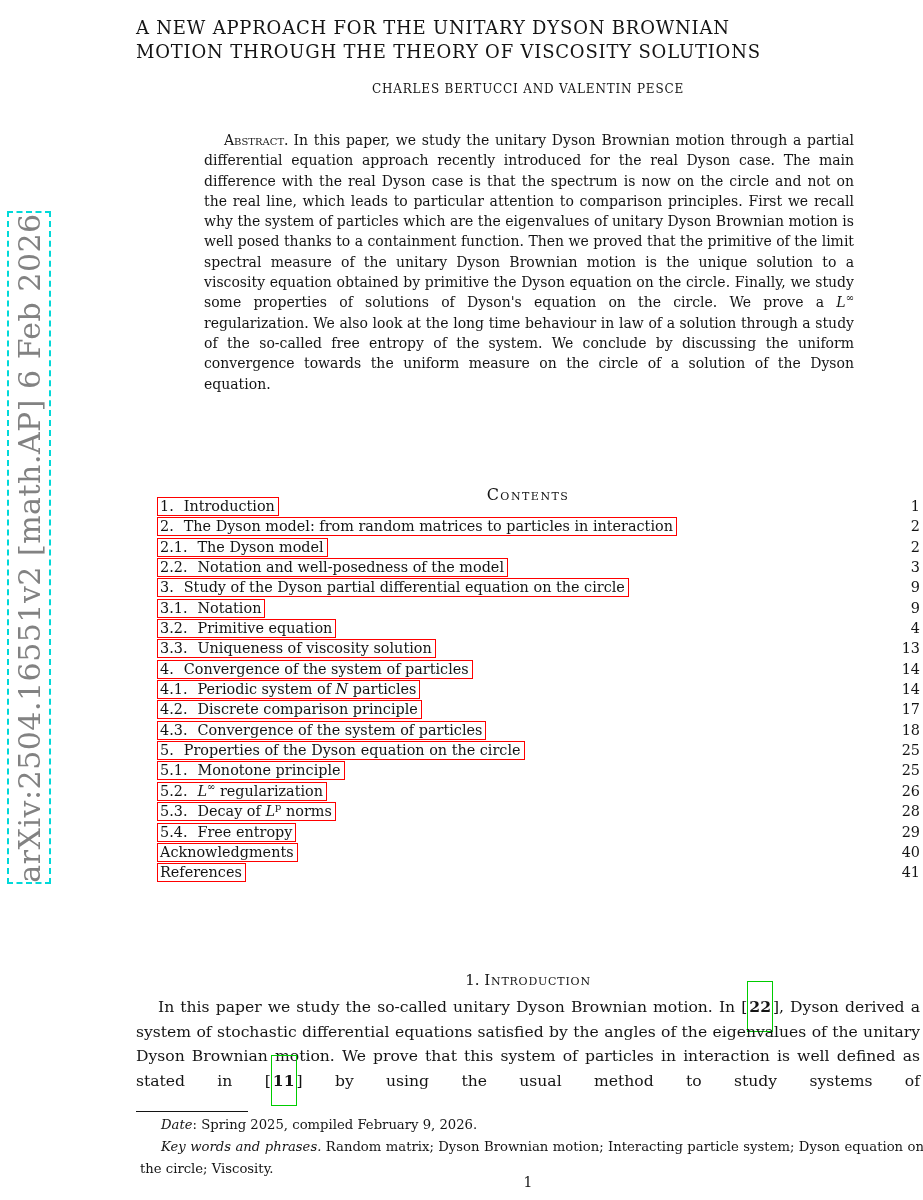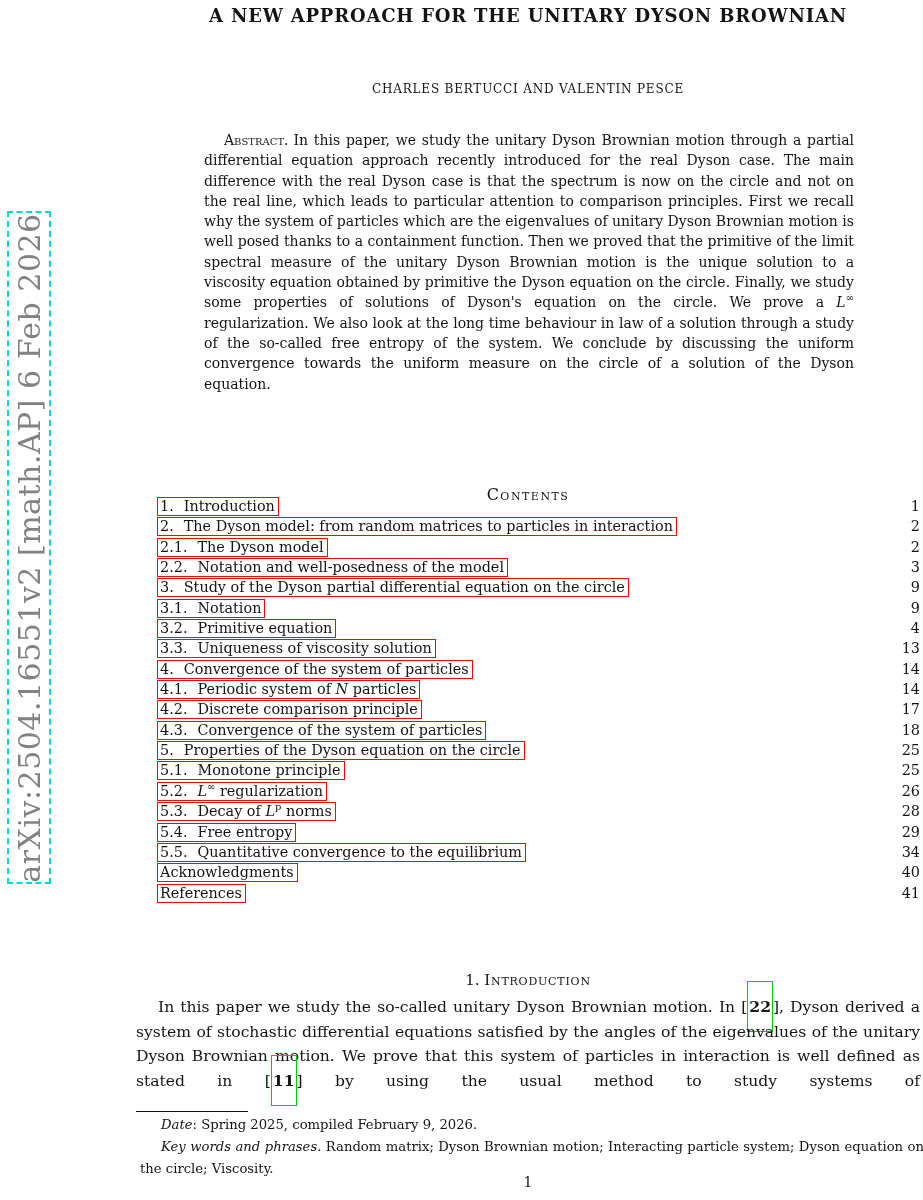--- a/index.html
+++ b/index.html
@@ -1,21 +1,21 @@
 <!DOCTYPE html>
 <html><head>
 <meta charset="utf-8">
 <style>
   html,body{margin:0;padding:0;background:#ffffff;}
   .page{position:relative;width:923px;height:1200px;background:#ffffff;
         font-family:"DejaVu Serif",serif;color:#141414;overflow:hidden;}
 
   
-  .title{position:absolute;top:4px;left:136px;width:784px;margin:0;text-align:center;
-         font-size:18px;font-weight:bold;line-height:23.5px;letter-spacing:0.8px;}
+  .title{position:absolute;top:16px;left:136px;width:784px;margin:0;text-align:left;
+         font-size:18px;font-weight:normal;line-height:23.5px;letter-spacing:0.8px;}
   .authors{position:absolute;top:82px;left:136px;width:784px;text-align:center;
            font-size:12px;letter-spacing:0.8px;}
 
   
   .abstract{position:absolute;top:130px;left:204px;width:650px;margin:0;
             font-size:14px;line-height:20.3px;text-align:justify;text-indent:20px;}
   .sc{font-variant:small-caps;margin-top:16px;}
   .abstract-label{margin-right:5px;}
 
   
@@ -60,20 +60,21 @@
 <body>
 
 <div class="page" id="page" style="--link-box: #ff0000; --cite-box: #00cc00; --stamp-dash: #00d9d9; --stamp-text: #828282;">
 
   <div class="arxiv-stamp">
     <span class="arxiv-text">arXiv:2504.16551v2  [math.AP]  6 Feb 2026</span>
   </div>
 
   <h1 class="title">
     <span>A NEW APPROACH FOR THE UNITARY DYSON BROWNIAN</span><br>
+    <span>MOTION THROUGH THE THEORY OF VISCOSITY SOLUTIONS</span>
   </h1>
 
   <div class="authors">CHARLES BERTUCCI AND VALENTIN PESCE</div>
 
   <p class="abstract">
     <span class="sc abstract-label">Abstract.</span><span id="abstract-body">In this paper, we study the unitary Dyson Brownian motion through a partial differential equation approach recently introduced for the real Dyson case. The main difference with the real Dyson case is that the spectrum is now on the circle and not on the real line, which leads to particular attention to comparison principles. First we recall why the system of particles which are the eigenvalues of unitary Dyson Brownian motion is well posed thanks to a containment function. Then we proved that the primitive of the limit spectral measure of the unitary Dyson Brownian motion is the unique solution to a viscosity equation obtained by primitive the Dyson equation on the circle. Finally, we study some properties of solutions of Dyson's equation on the circle. We prove a <span class="mathit">L</span><sup class="mathsup">∞</sup> regularization. We also look at the long time behaviour in law of a solution through a study of the so-called free entropy of the system. We conclude by discussing the uniform convergence towards the uniform measure on the circle of a solution of the Dyson equation.</span>
   </p>
 
   <div class="contents-title sc">Contents</div>
 
@@ -140,24 +141,20 @@
       </div>
       <div class="toc-row">
         <span class="toc-link"><span class="toc-num">5.3.</span>Decay of <span class="mathit">L</span><sup class="mathsup">p</sup> norms</span>
         <span class="toc-page">28</span>
       </div>
       <div class="toc-row">
         <span class="toc-link"><span class="toc-num">5.4.</span>Free entropy</span>
         <span class="toc-page">29</span>
       </div>
       <div class="toc-row">
-        <span class="toc-link"><span class="toc-num">5.5.</span>Quantitative convergence to the equilibrium</span>
-        <span class="toc-page">34</span>
-      </div>
-      <div class="toc-row">
         <span class="toc-link">Acknowledgments</span>
         <span class="toc-page">40</span>
       </div>
       <div class="toc-row">
         <span class="toc-link">References</span>
         <span class="toc-page">41</span>
       </div>
     </div>
 
   <div class="section-heading">

